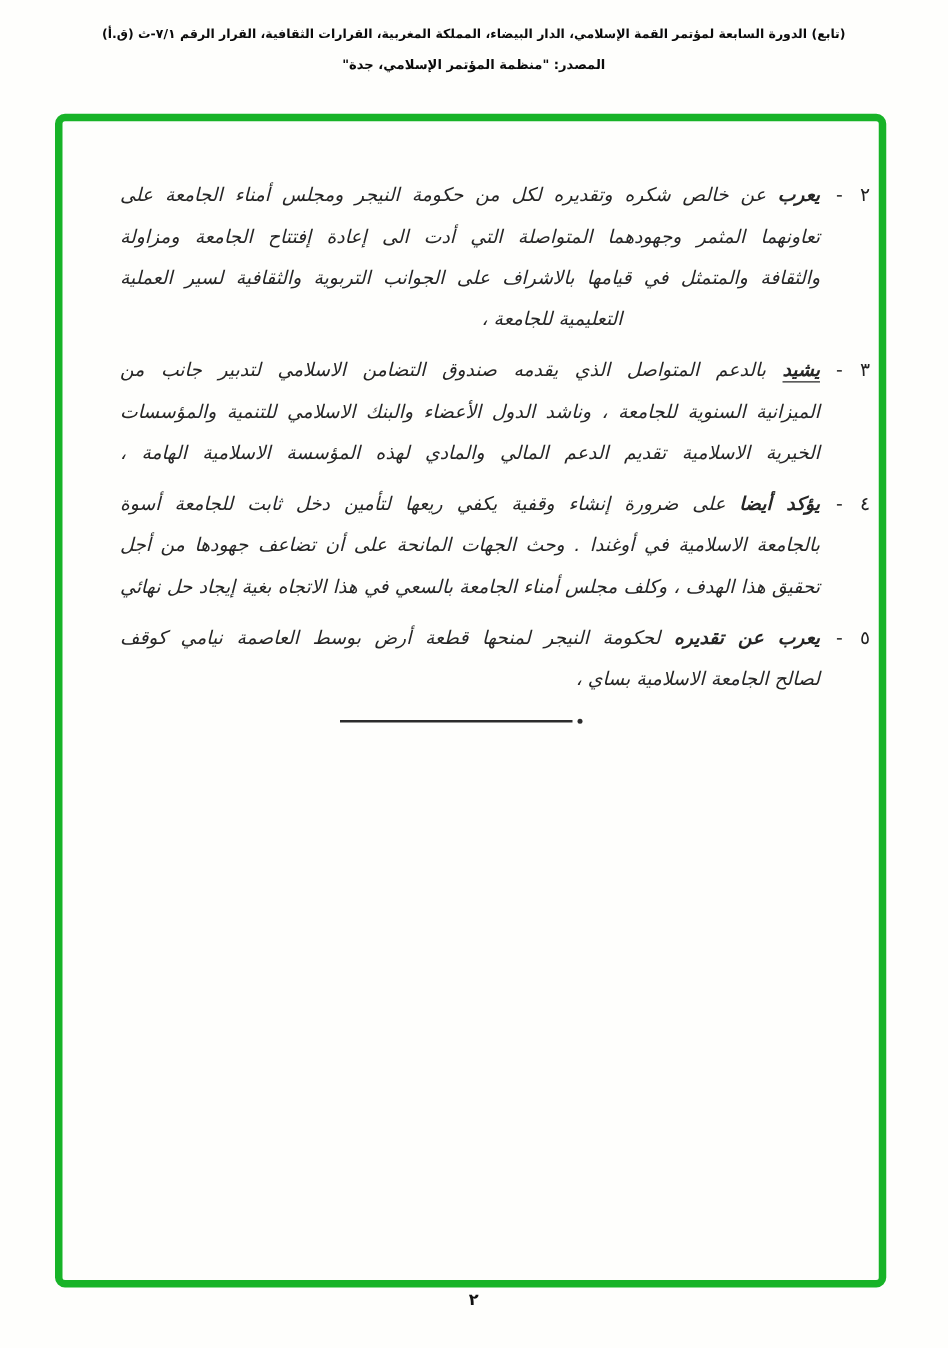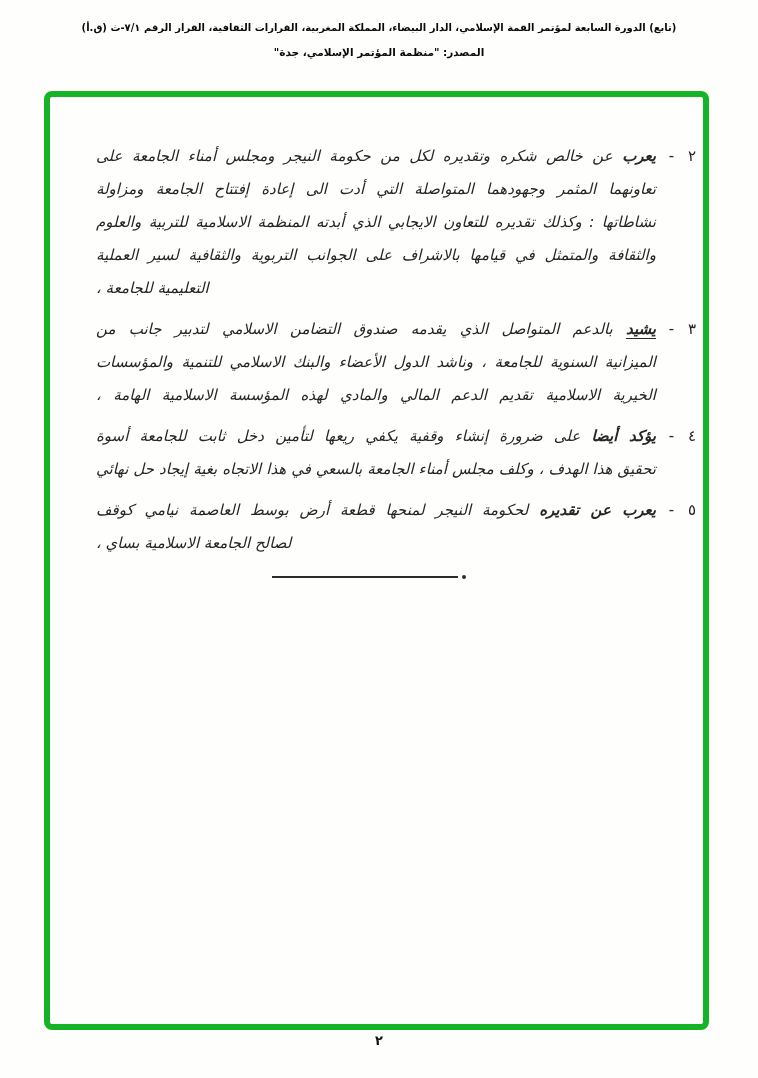--- a/index.html
+++ b/index.html
@@ -32,21 +32,21 @@
   .content{
     position:absolute;top:140px;left:96px;width:602px;
     direction:rtl;font-size:15px;line-height:33px;color:#262626;
   }
   .para{display:flex;margin-bottom:8px;}
   .num{
     flex:0 0 40px;text-align:right;word-spacing:9px;
     padding-right:2px;color:#222;
   }
   .ptext{flex:1;min-width:0;font-style:italic;}
-  .line{text-align:left;}
+  .line{text-align:right;}
   .line.full{text-align:justify;text-align-last:justify;}
   .lead{font-weight:bold;}
   .lead.u{text-decoration:underline;text-underline-offset:4px;}
   .short-a{margin-right:158px;}   
   .short-b{margin-right:213px;}   
   .short-c{}   
   
   .divider{
     position:relative;margin:16px 240px 0 0;
     width:186px;height:2px;background:#2c2c2c;
@@ -72,39 +72,39 @@
 
 <div class="frame" style="border-color: rgb(23, 179, 39);"></div>
 
 <div class="content">
 
   <div class="para">
     <div class="num">٢ -</div>
     <div class="ptext">
       <div class="line full"><span class="lead">يعرب</span> <span>عن خالص شكره وتقديره لكل من حكومة النيجر ومجلس أمناء الجامعة على</span></div>
       <div class="line full">تعاونهما المثمر وجهودهما المتواصلة التي أدت الى إعادة إفتتاح الجامعة ومزاولة</div>
-      <div class="line full">نشاطاتها : وكذلك تقديره للتعاون الايجابي الذي أبدته المنظمة الاسلامية للتربية والعلوم</div>
       <div class="line full">والثقافة والمتمثل في قيامها بالاشراف على الجوانب التربوية والثقافية لسير العملية</div>
       <div class="line short-a">التعليمية للجامعة ،</div>
     </div>
   </div>
 
   <div class="para">
     <div class="num">٣ -</div>
     <div class="ptext">
       <div class="line full"><span class="lead u">يشيد</span> <span>بالدعم المتواصل الذي يقدمه صندوق التضامن الاسلامي لتدبير جانب من</span></div>
       <div class="line full">الميزانية السنوية للجامعة ، وناشد الدول الأعضاء والبنك الاسلامي للتنمية والمؤسسات</div>
       <div class="line full">الخيرية الاسلامية تقديم الدعم المالي والمادي لهذه المؤسسة الاسلامية الهامة ،</div>
     </div>
   </div>
 
   <div class="para">
     <div class="num">٤ -</div>
     <div class="ptext">
       <div class="line full"><span class="lead">يؤكد أيضا</span> <span>على ضرورة إنشاء وقفية يكفي ريعها لتأمين دخل ثابت للجامعة أسوة</span></div>
+      <div class="line full">بالجامعة الاسلامية في أوغندا . وحث الجهات المانحة على أن تضاعف جهودها من أجل</div>
       <div class="line full">تحقيق هذا الهدف ، وكلف مجلس أمناء الجامعة بالسعي في هذا الاتجاه بغية إيجاد حل نهائي</div>
     </div>
   </div>
 
   <div class="para">
     <div class="num">٥ -</div>
     <div class="ptext">
       <div class="line full"><span class="lead">يعرب عن تقديره</span> <span>لحكومة النيجر لمنحها قطعة أرض بوسط العاصمة نيامي كوقف</span></div>
       <div class="line short-c">لصالح الجامعة الاسلامية بساي ،</div>
     </div>

